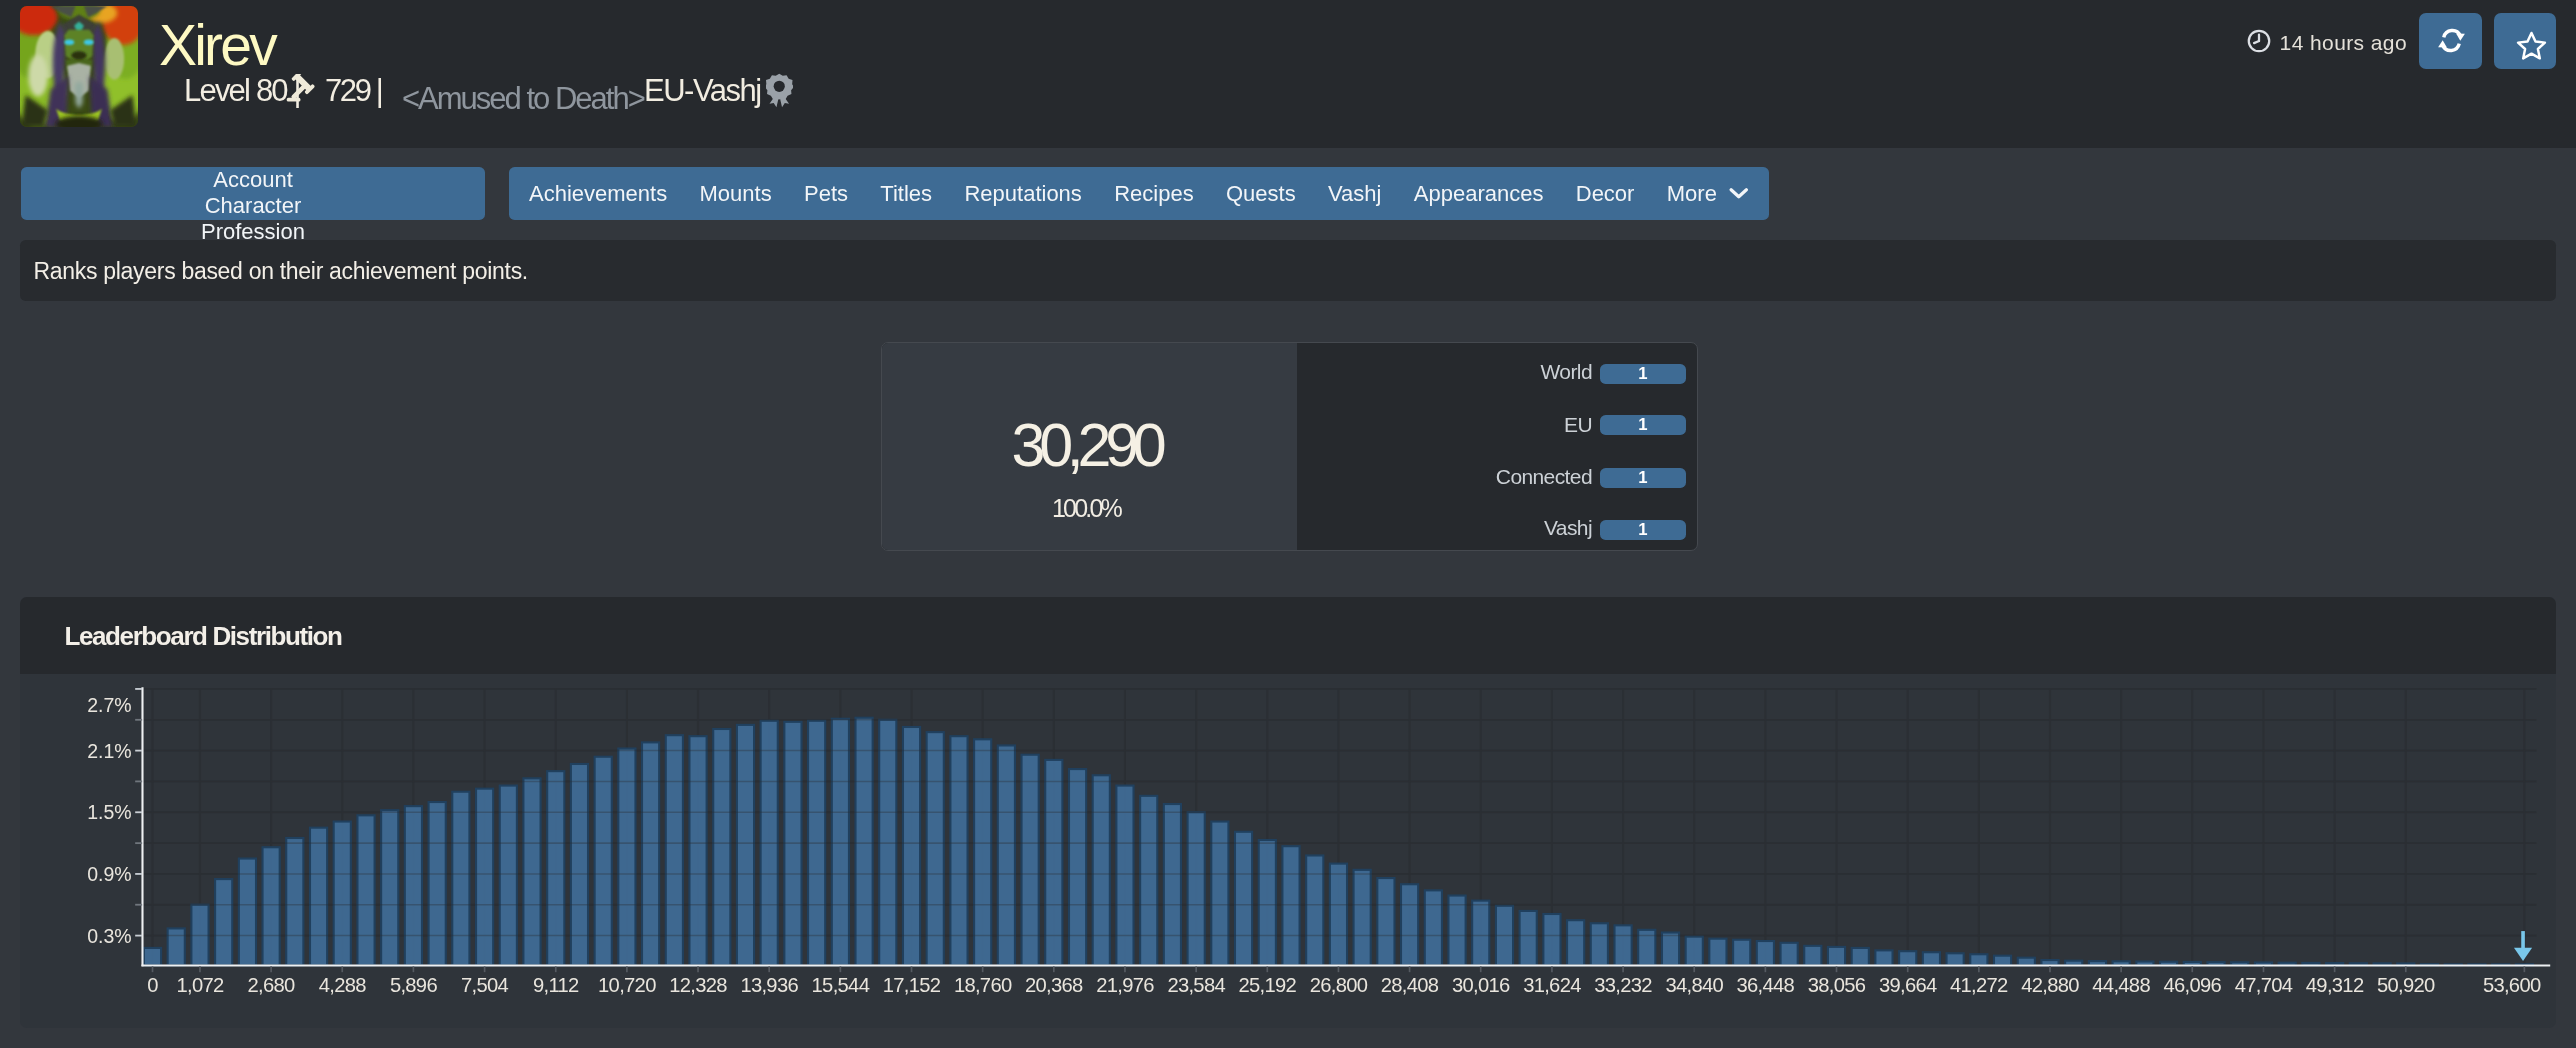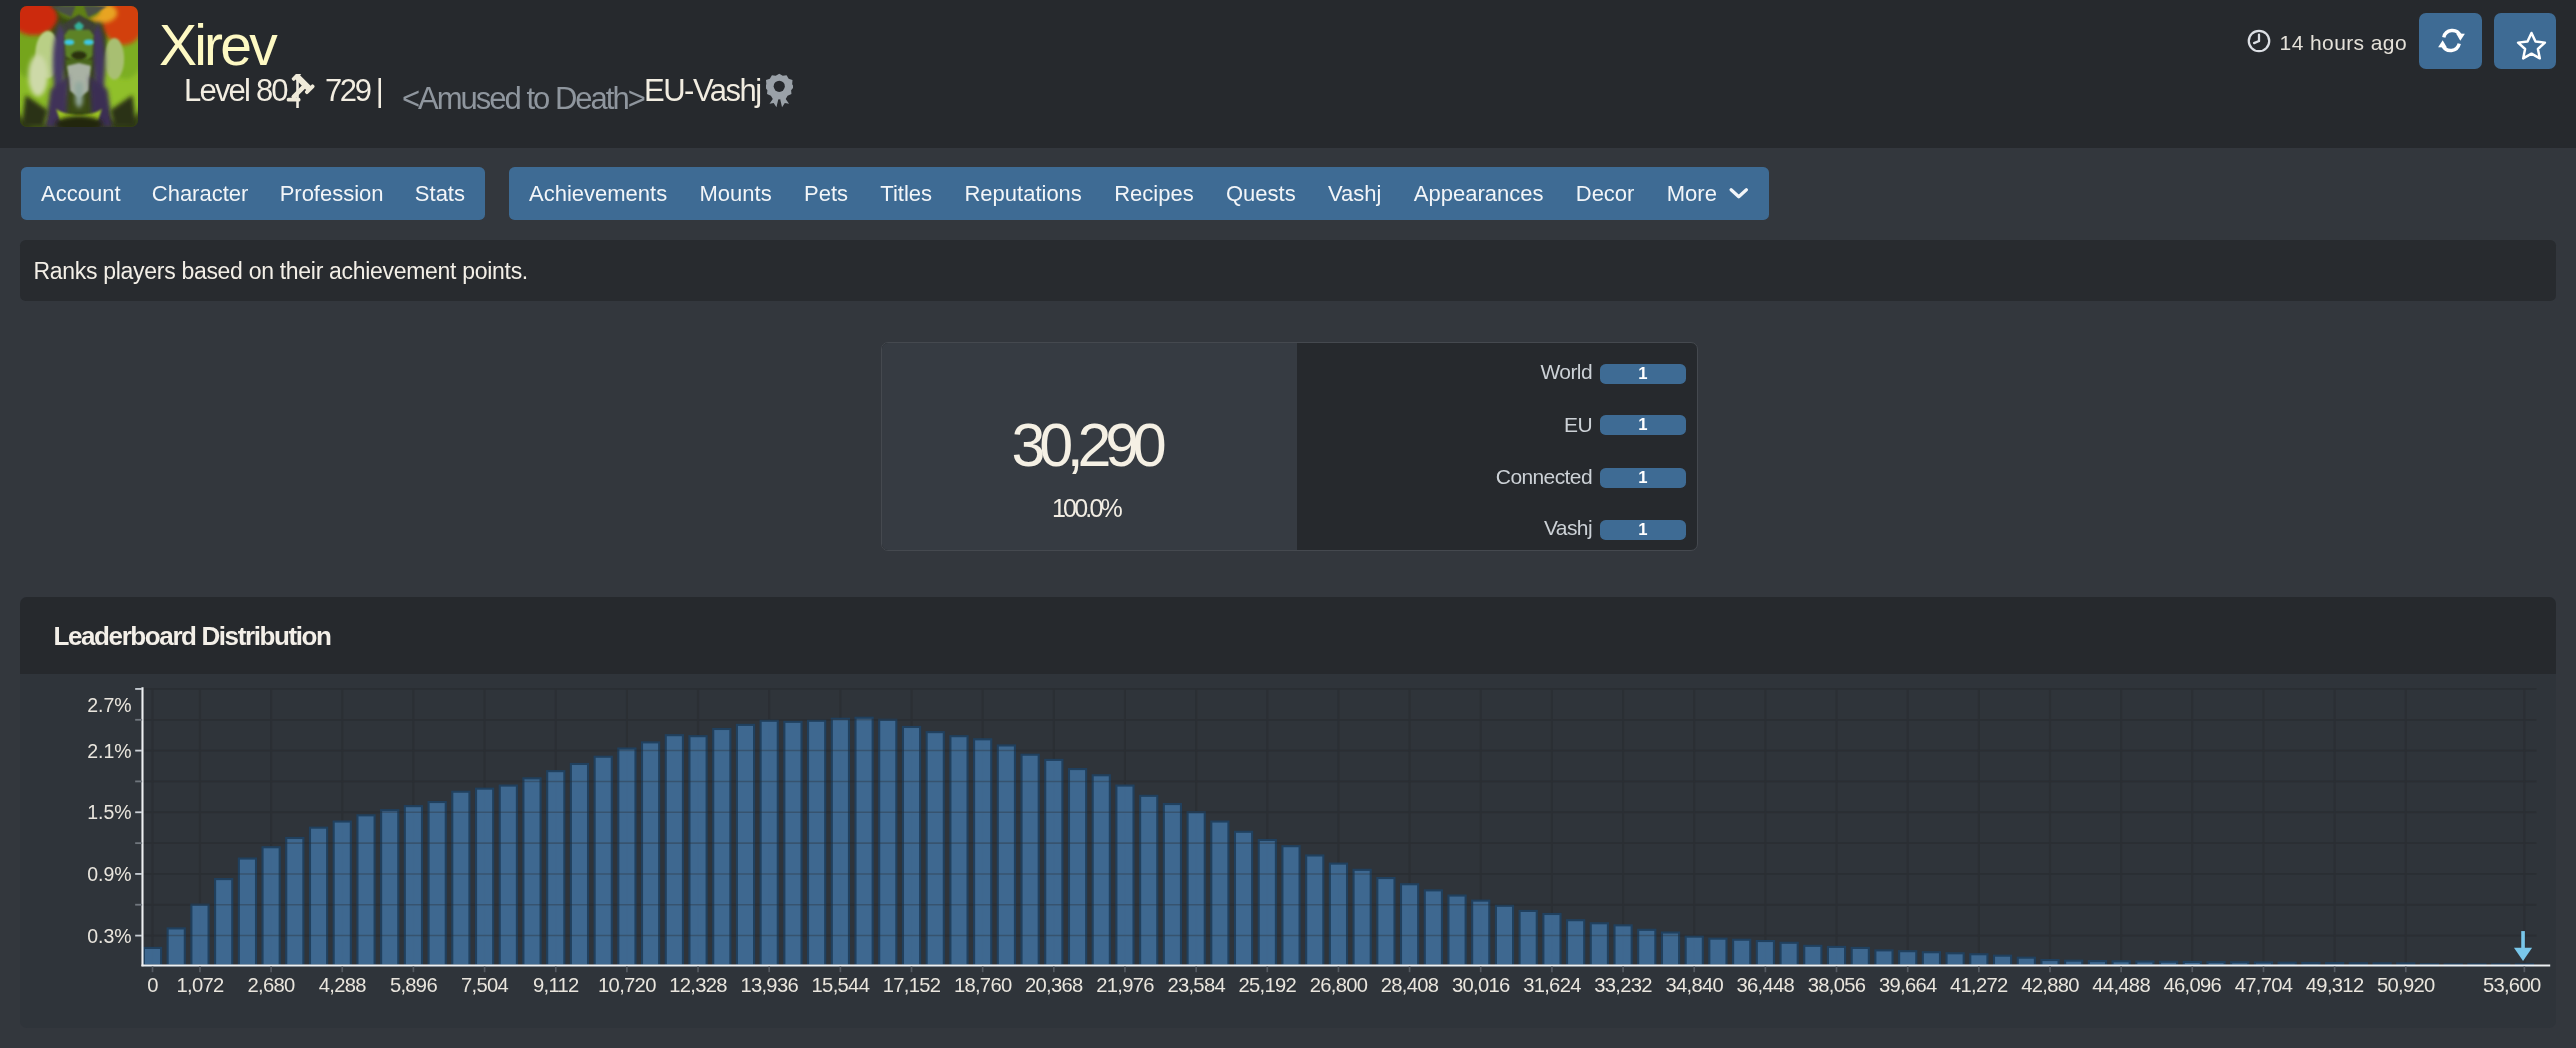--- a/index.html
+++ b/index.html
@@ -3,37 +3,37 @@
 * { margin:0; padding:0; box-sizing:border-box; }
 html,body { width:2576px; height:1049px; overflow:hidden; background:#33373d; font-family:"Liberation Sans", sans-serif; }
 #hdr { position:absolute; left:0; top:0; width:2576px; height:148px; background:#26292d; }
 #name { position:absolute; left:159px; top:12px; font-size:57px; letter-spacing:-2.8px; color:#fef9c3; }
 .seg { position:absolute; top:72px; font-size:31px; color:#f2ede1; white-space:pre; line-height:1.25; }
 #ago { position:absolute; right:169px; top:31px; font-size:21px; letter-spacing:0.4px; color:#e5e1d9; }
 .btn { position:absolute; top:12.5px; height:56px; background:#3e6b94; border-radius:7px; }
 #btn-refresh { left:2419px; width:63px; }
 #btn-star { left:2494px; width:62px; }
 .navg { position:absolute; top:167px; height:53px; background:#3e6b94; border-radius:5.6px; display:flex; align-items:center; justify-content:space-between; font-size:22px; color:#f2f5f8; padding:0 20px; }
-#nav1 { left:21px; width:464px; }
+#nav1 { left:21px; width:464px;flex-direction:column; }
 #nav2 { left:509px; width:1260px; }
 .navg span { white-space:nowrap; }
 .more { display:inline-flex; align-items:center; }
 #banner { position:absolute; left:19.5px; top:240px; width:2536px; height:61px; background:#282b2f; border-radius:5.6px; }
 #banner div { position:absolute; left:14px; top:50%; transform:translateY(-50%); font-size:23px; letter-spacing:-0.3px; color:#f3efe7; }
 #apcard { position:absolute; left:881px; top:342px; width:817px; height:209px; border-radius:7px; background:#26292d; border:0.7px solid #45494f; overflow:hidden; }
 #apleft { position:absolute; left:0; top:0; width:415px; height:209px; background:#363b42; }
 #aptitle { position:absolute; letter-spacing:-1.7px; left:0; top:38px; width:408px; text-align:center; font-size:25.4px; color:#f0ebe1; }
 #apinfo { display:inline-block; width:21.6px; height:21.6px; border-radius:50%; background:#e9e5db; color:#2b2e33; font-size:15.3px; font-weight:bold; line-height:21.6px; vertical-align:-0.7px; margin-left:9.8px; font-weight:bold; }
 #apnum { position:absolute; left:0; top:72px; width:408px; text-align:center; font-size:61px; letter-spacing:-6.3px; color:#f5f0e4; line-height:1; }
 #appct { position:absolute; left:0; top:151px; width:408px; text-align:center; font-size:25px; letter-spacing:-2.8px; color:#f2ede3; }
 .rlabel { position:absolute; right:105px; font-size:21px; letter-spacing:-0.6px; color:#ccd1d6; }
 .rbadge { position:absolute; left:718px; width:86px; height:19.5px; background:#3e6b94; border-radius:5.6px; color:#fff; font-size:16.7px; font-weight:bold; text-align:center; line-height:19.5px; }
 #chartcard { position:absolute; left:19.5px; top:597px; width:2536px; height:431px; border-radius:7px; background:#2f343a; overflow:hidden; }
 #chead { position:absolute; left:0; top:0; width:2536px; height:77px; background:#26292d; }
-#chead div { position:absolute; left:34px; top:50%; transform:translateY(-50%); font-size:26px; font-weight:bold; color:#f3efe8; letter-spacing:-1.4px; }
+#chead div { position:absolute; left:45px; top:50%; transform:translateY(-50%); font-size:26px; font-weight:bold; color:#f3efe8; letter-spacing:-1.4px; }
 </style></head>
 <body>
 <div id="hdr"></div>
 <svg width="118" height="121" viewBox="0 0 170 174" style="position:absolute;left:20px;top:5.6px;border-radius:7px;">
 <defs>
 <filter id="b1" x="-40%" y="-40%" width="180%" height="180%">
         <feGaussianBlur stdDeviation="6"></feGaussianBlur>
       </filter>
 <filter id="b2" x="-40%" y="-40%" width="180%" height="180%">
         <feGaussianBlur stdDeviation="3"></feGaussianBlur>

